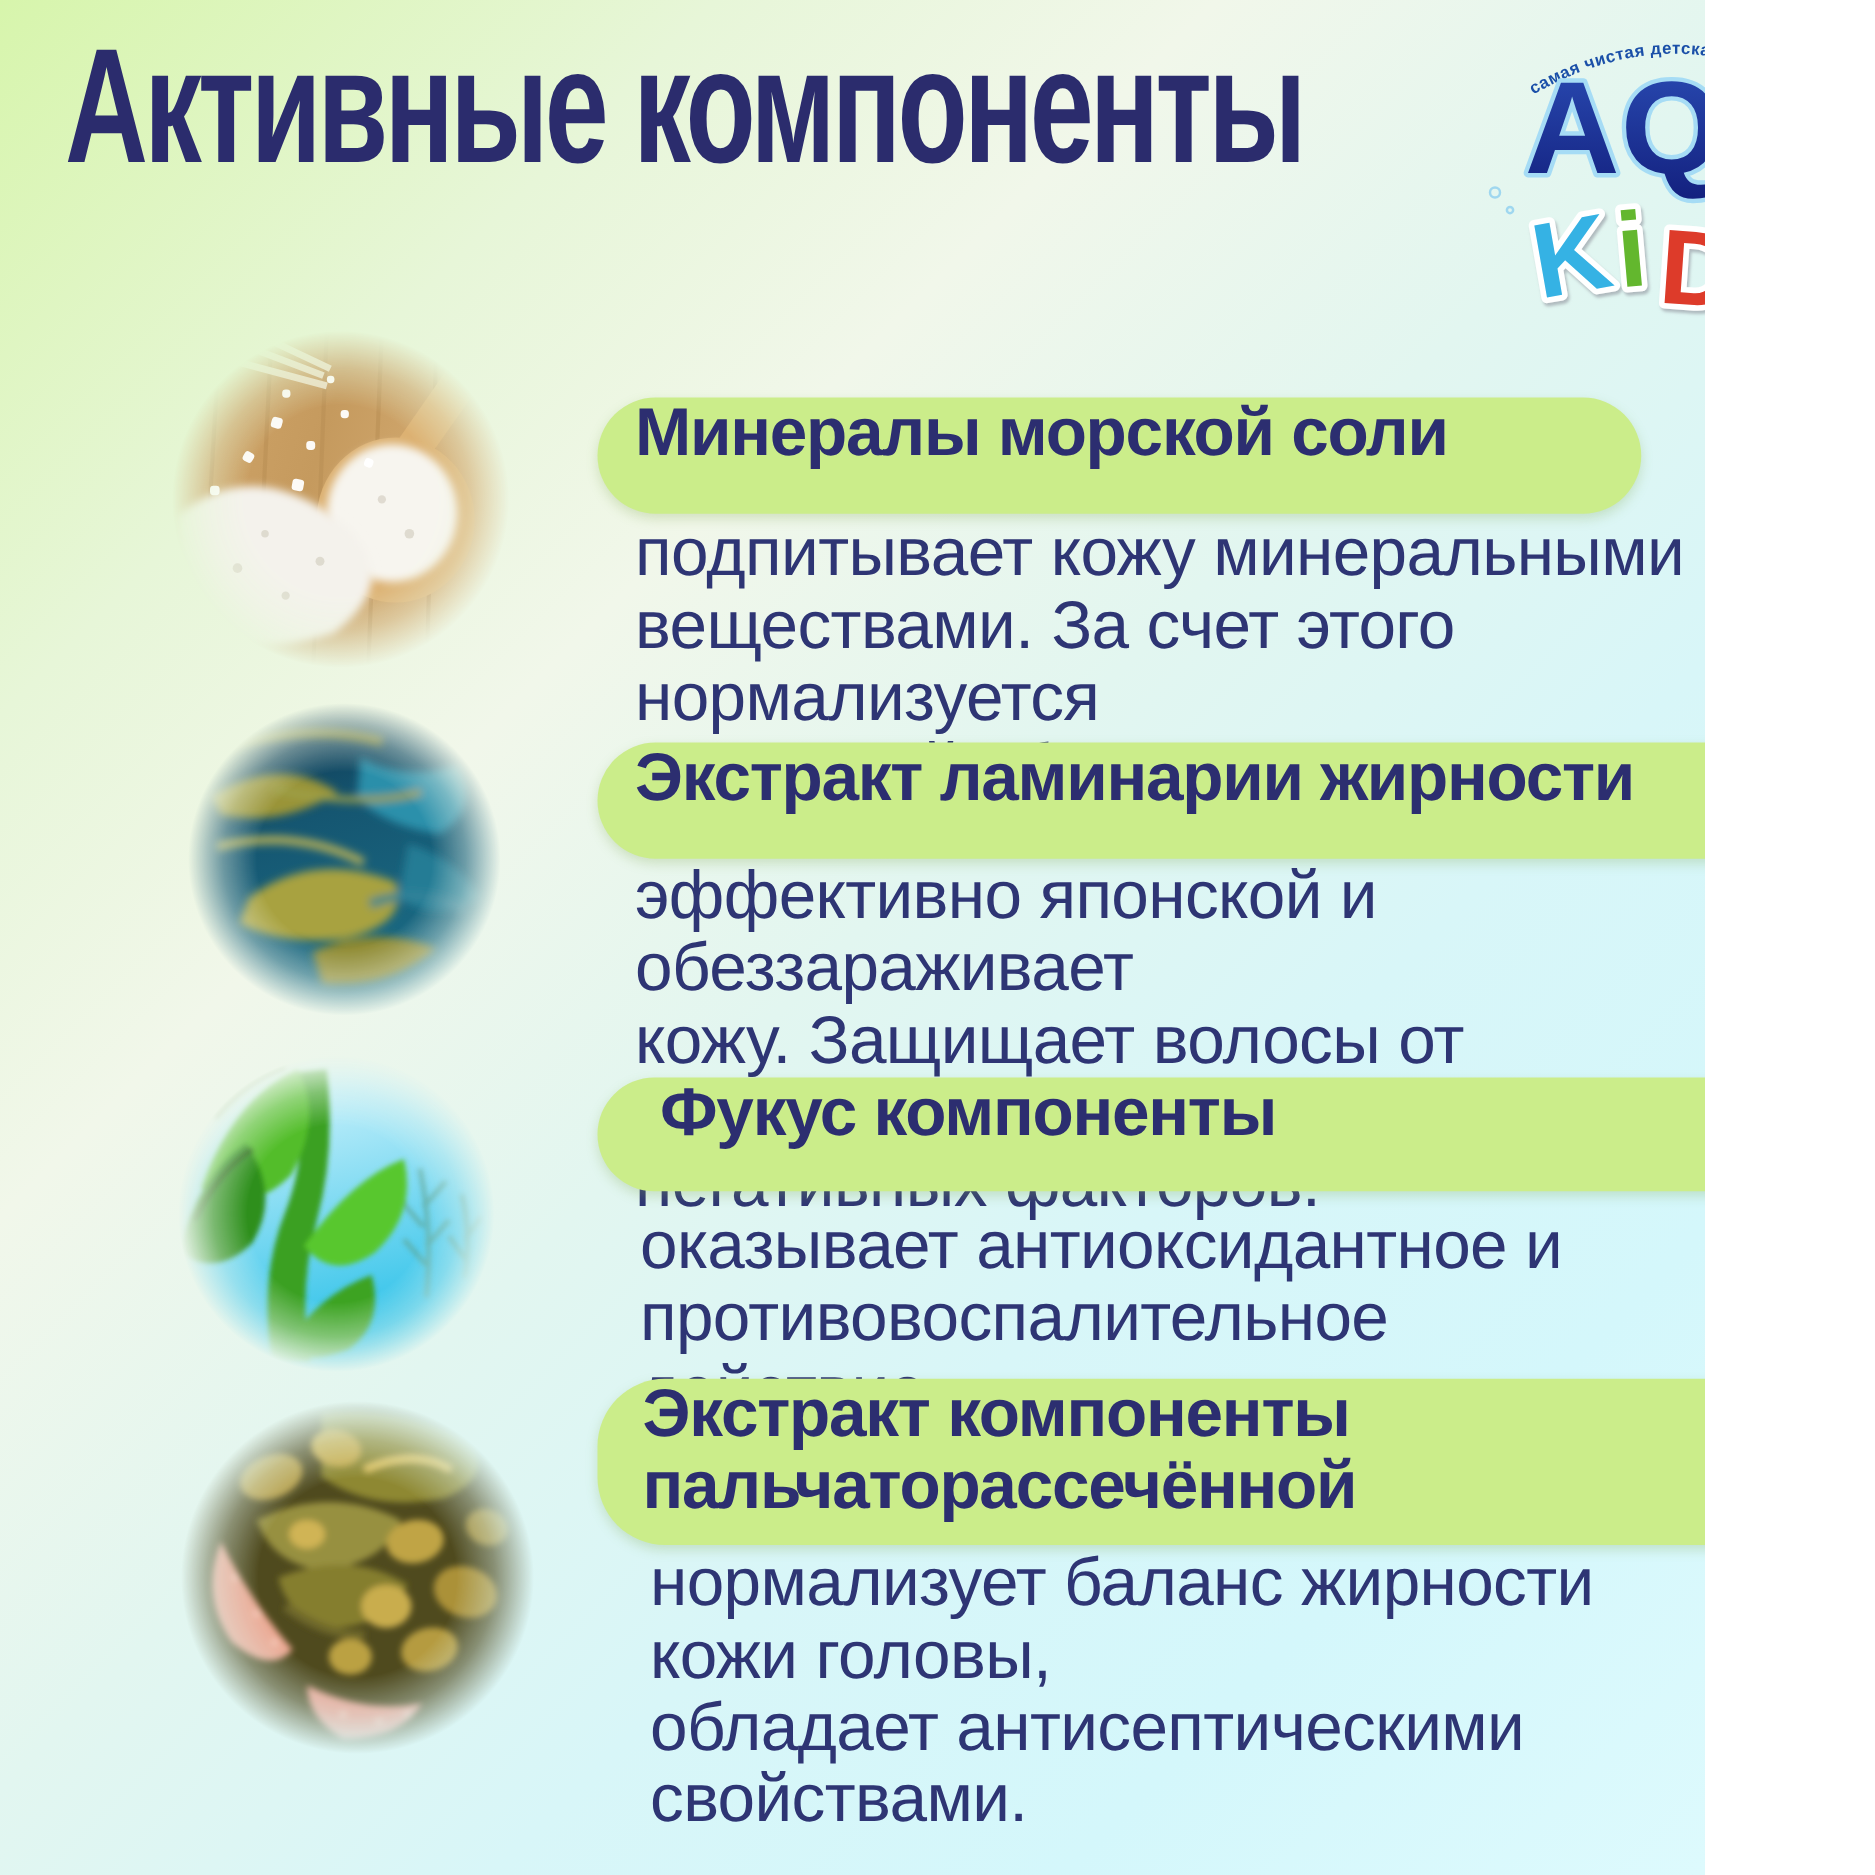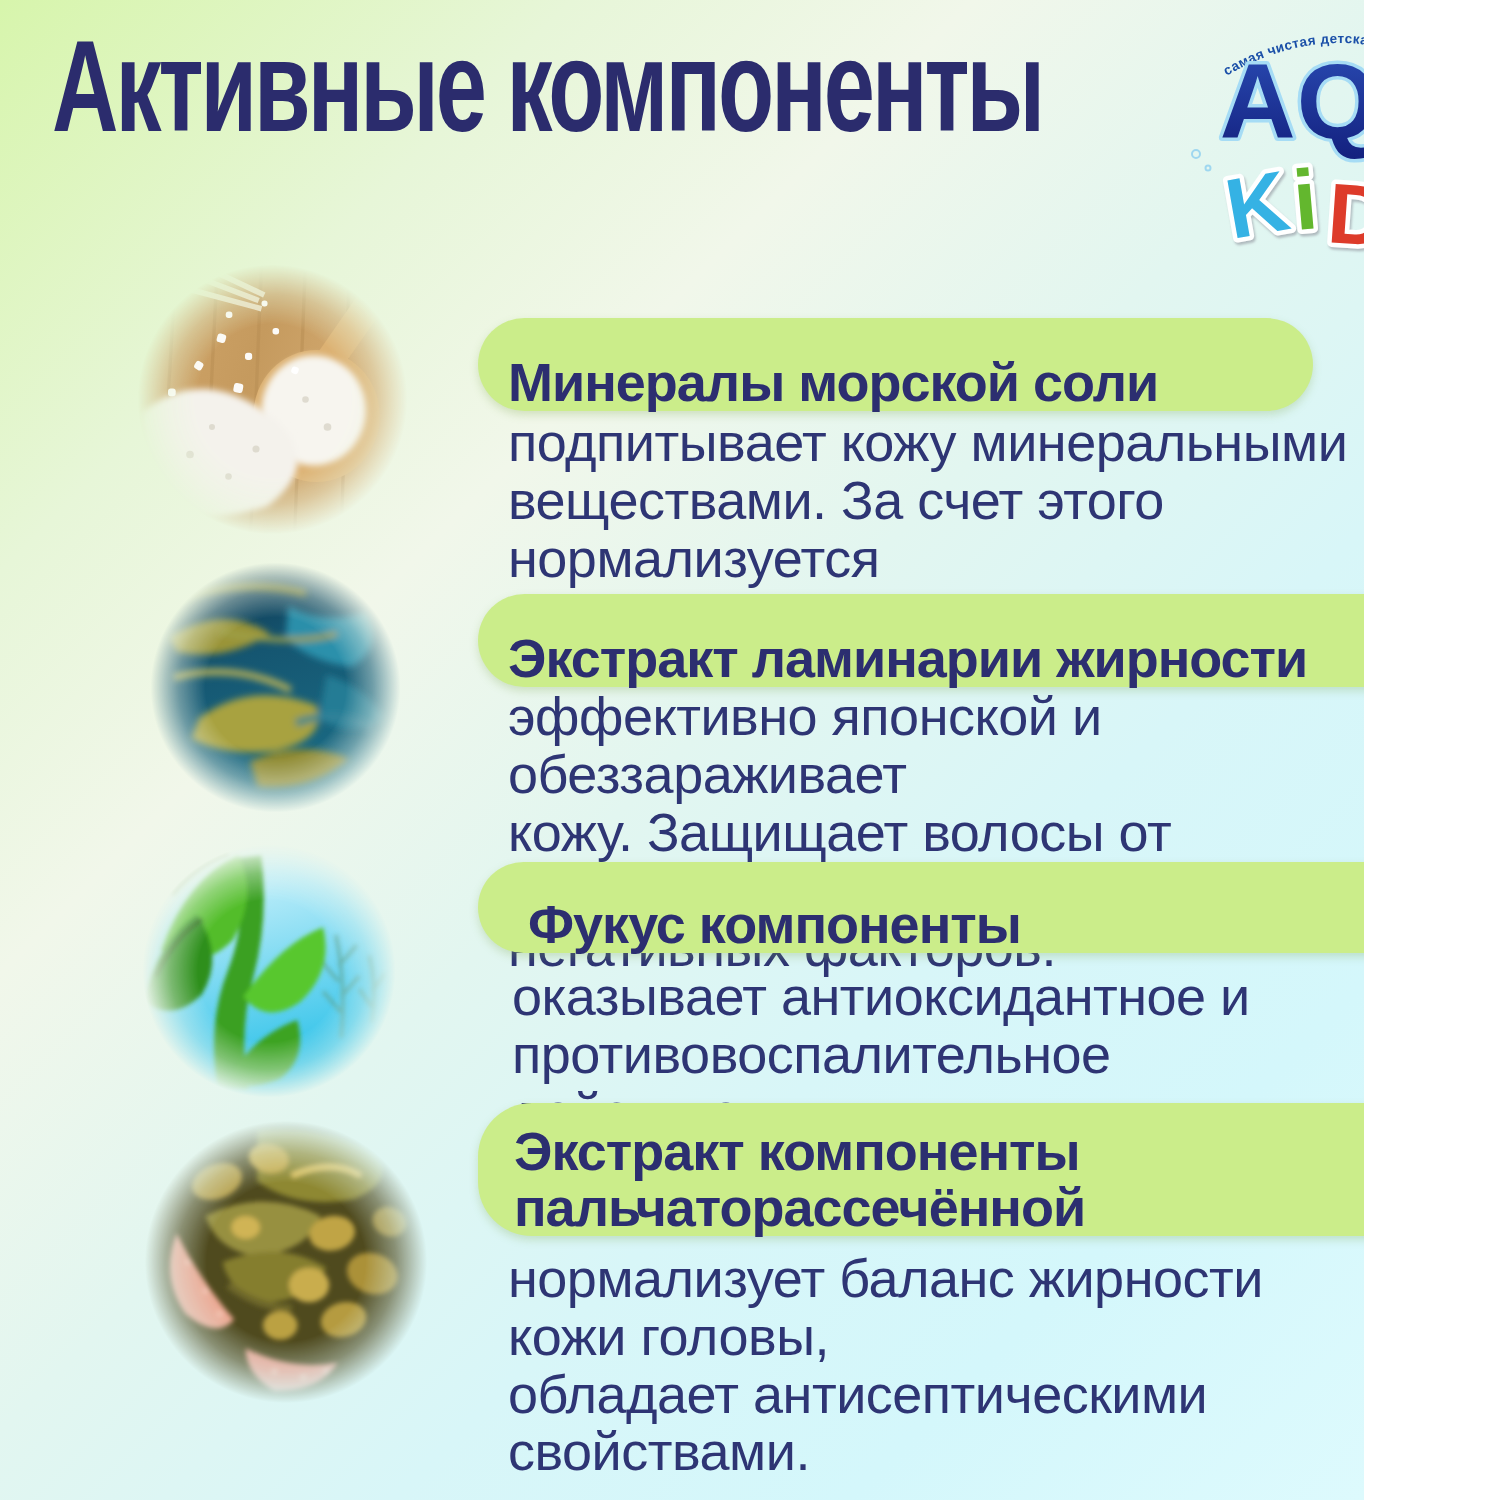--- a/index.html
+++ b/index.html
@@ -23,38 +23,38 @@
     -webkit-mask-image:radial-gradient(circle closest-side,#000 55%,rgba(0,0,0,.6) 76%,transparent 98%);
     mask-image:radial-gradient(circle closest-side,#000 55%,rgba(0,0,0,.6) 76%,transparent 98%);
   }
   .photo svg{display:block;width:100%;height:100%;}
   .p1{left:135px;top:262px;width:275px;height:275px;}
   .p2{left:148px;top:560px;width:255px;height:255px;}
   .p3{left:140px;top:842px;width:258px;height:258px;}
   .p4{left:142px;top:1118px;width:288px;height:288px;}
   .pill{
     position:absolute;background:#cbed8a;color:#2c2e70;
-    display:flex;align-items:flex-end;
+    display:flex;align-items:flex-start;
     font-weight:bold;font-size:54px;letter-spacing:-1px;line-height:1.05;
     box-shadow:0 4px 9px rgba(130,170,80,.28);
   }
   .pill span{white-space:pre-line;}
   .pill.s1{left:478px;top:318px;width:775px;height:93px;border-radius:48px;padding:0 30px 0 30px;}
   .pill.s2{left:478px;top:594px;right:-10px;height:93px;border-radius:48px 0 0 48px;padding:0 0 0 30px;}
   .pill.s3{left:478px;top:862px;right:-10px;height:91px;border-radius:48px 0 0 48px;padding:0 0 0 50px;}
   .pill.s4{left:478px;top:1103px;right:-10px;height:133px;border-radius:54px 0 0 54px;padding:0 0 0 36px;}
   .desc{
     position:absolute;margin:0;color:#2e3574;
     font-size:54px;line-height:1.07;letter-spacing:-0.5px;
     white-space:pre-line;
   }
   .desc.s1{left:508px;top:414px;}
   .desc.s2{left:508px;top:688px;}
   .desc.s3{left:512px;top:968px;}
-  .desc.s4{left:508px;top:1238px;margin-top:12px;}
+  .desc.s4{left:520px;top:1238px;}
 </style>
 </head>
 <body>
 
 <div class="canvas">
 
   <h1 class="title">Активные компоненты</h1>
 
   <div class="logo">
     <svg viewBox="0 0 320 250" width="320" height="250">

